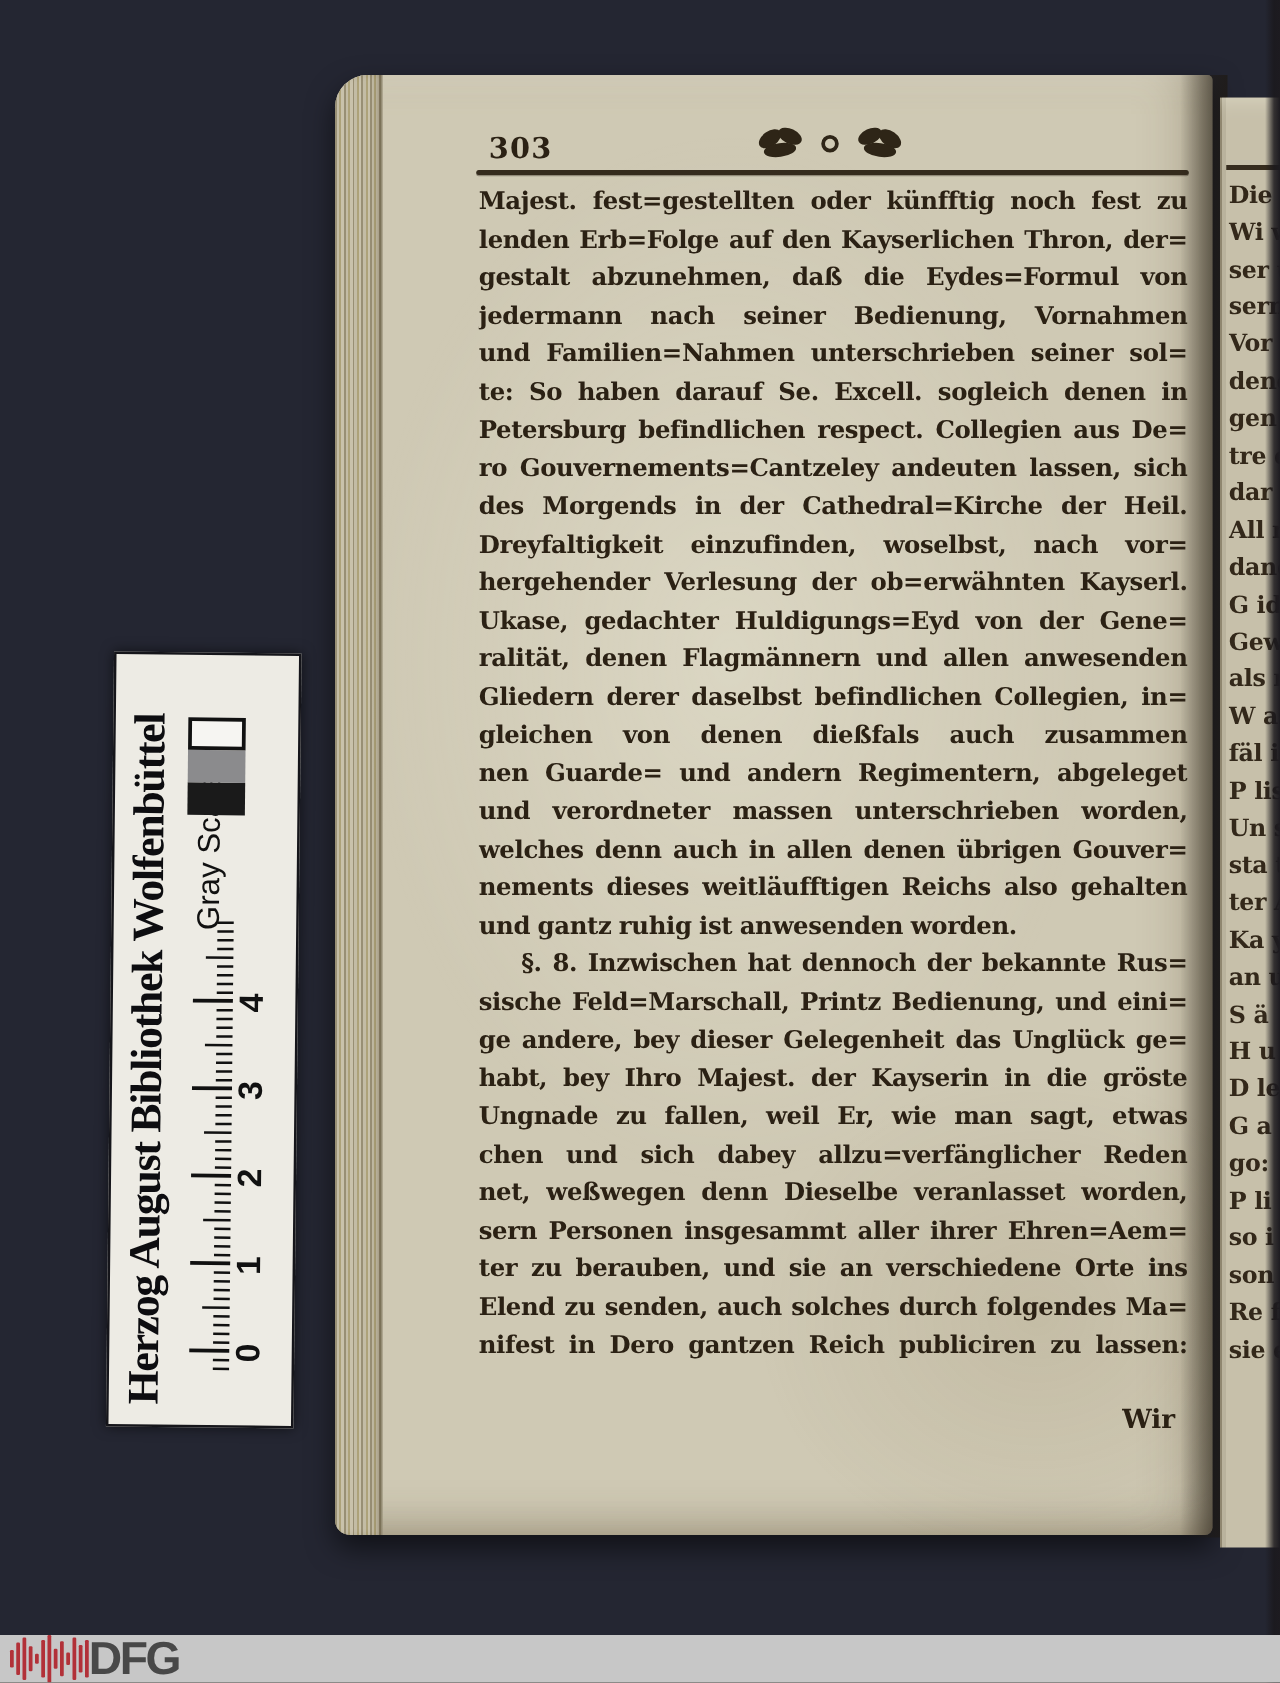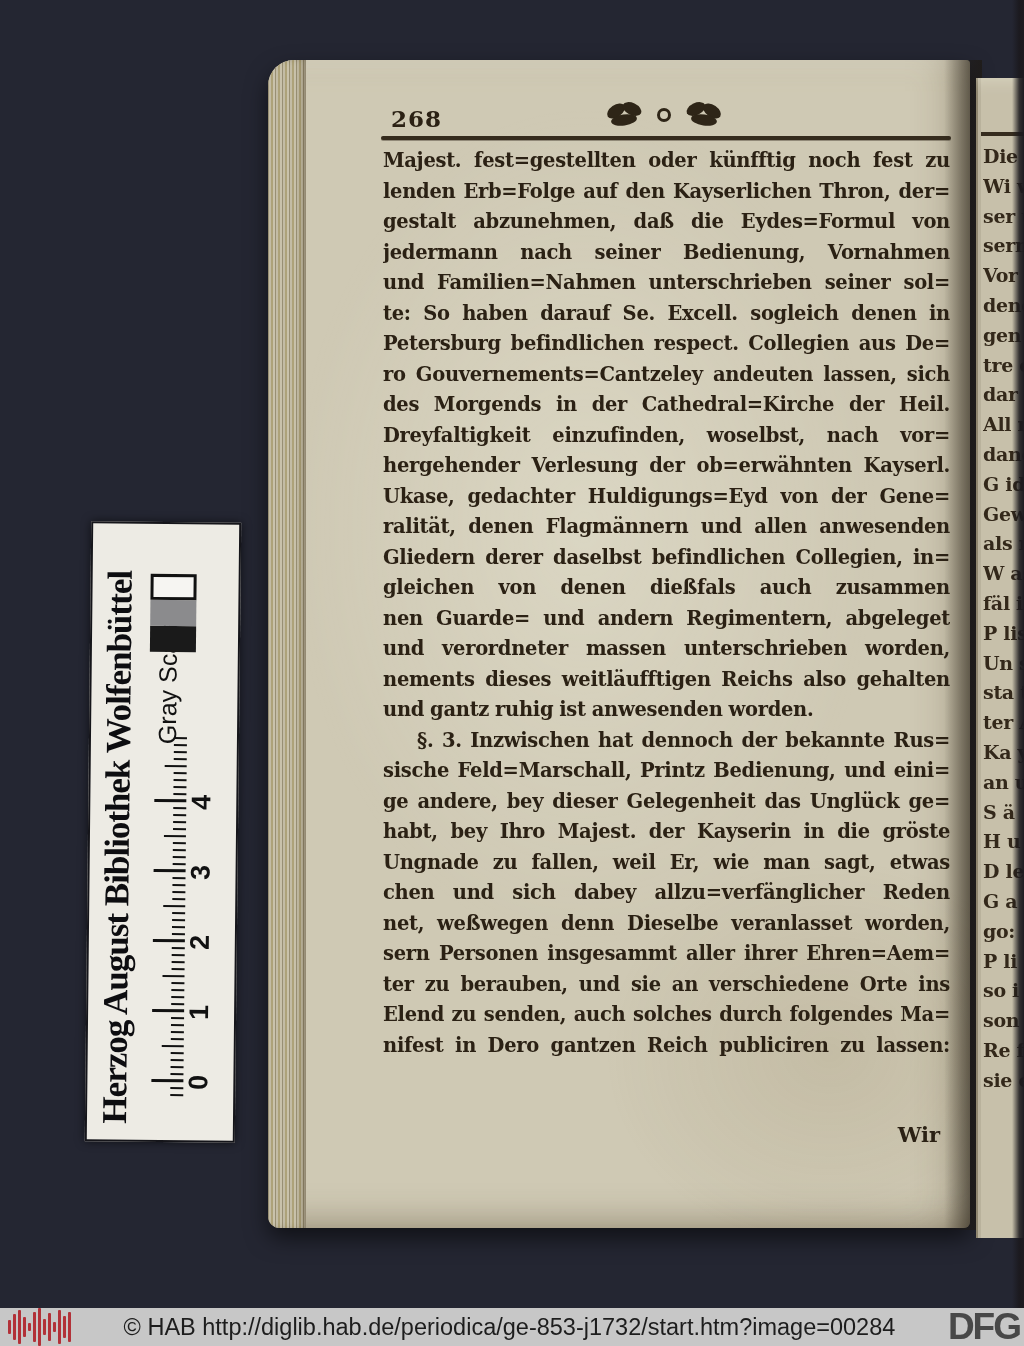--- a/index.html
+++ b/index.html
@@ -122,21 +122,21 @@
     font-size:37px;color:#484848;letter-spacing:-2px;
   }
 </style>
 </head>
 <body>
 
 <div class="book-page">
   <div class="fore-edge"></div>
   <div class="page-texture"></div>
 
-  <div class="page-number">268</div>
+  <div class="page-number">303</div>
 
   <div class="ornament">
     <svg width="146" height="38" viewBox="0 0 146 38">
       <g fill="#2e2517">
         <ellipse cx="24" cy="15" rx="10" ry="6" transform="rotate(-35 24 15)"></ellipse>
         <ellipse cx="40" cy="13" rx="10" ry="6" transform="rotate(25 40 13)"></ellipse>
         <ellipse cx="32" cy="24" rx="13" ry="5.5" transform="rotate(-8 32 24)"></ellipse>
         <ellipse cx="104" cy="13" rx="10" ry="6" transform="rotate(-25 104 13)"></ellipse>
         <ellipse cx="120" cy="15" rx="10" ry="6" transform="rotate(35 120 15)"></ellipse>
         <ellipse cx="112" cy="24" rx="13" ry="5.5" transform="rotate(8 112 24)"></ellipse>
@@ -158,23 +158,24 @@
       <div class="line">ro Gouvernements=Cantzeley andeuten lassen, sich</div>
       <div class="line">des Morgends in der Cathedral=Kirche der Heil.</div>
       <div class="line">Dreyfaltigkeit einzufinden, woselbst, nach vor=</div>
       <div class="line">hergehender Verlesung der ob=erwähnten Kayserl.</div>
       <div class="line">Ukase, gedachter Huldigungs=Eyd von der Gene=</div>
       <div class="line">ralität, denen Flagmännern und allen anwesenden</div>
       <div class="line">Gliedern derer daselbst befindlichen Collegien, in=</div>
       <div class="line">gleichen von denen dießfals auch zusammen gezoge=</div>
       <div class="line">nen Guarde= und andern Regimentern, abgeleget</div>
       <div class="line">und verordneter massen unterschrieben worden,</div>
+      <div class="line">welches denn auch in allen denen übrigen Gouver=</div>
       <div class="line">nements dieses weitläufftigen Reichs also gehalten</div>
       <div class="line noj">und gantz ruhig ist anwesenden worden.</div>
-      <div class="line indent">§. 3. Inzwischen hat dennoch der bekannte Rus=</div>
+      <div class="line indent">§. 8. Inzwischen hat dennoch der bekannte Rus=</div>
       <div class="line">sische Feld=Marschall, Printz Bedienung, und eini=</div>
       <div class="line">ge andere, bey dieser Gelegenheit das Unglück ge=</div>
       <div class="line">habt, bey Ihro Majest. der Kayserin in die gröste</div>
       <div class="line">Ungnade zu fallen, weil Er, wie man sagt, etwas</div>
       <div class="line">chen und sich dabey allzu=verfänglicher Reden bedie=</div>
       <div class="line">net, weßwegen denn Dieselbe veranlasset worden,</div>
       <div class="line">sern Personen insgesammt aller ihrer Ehren=Aem=</div>
       <div class="line">ter zu berauben, und sie an verschiedene Orte ins</div>
       <div class="line">Elend zu senden, auch solches durch folgendes Ma=</div>
       <div class="line">nifest in Dero gantzen Reich publiciren zu lassen:</div>
@@ -307,15 +308,14 @@
       <div class="hab-bar" style="height: 8px;"></div>
       <div class="hab-bar" style="height: 30px;"></div>
       <div class="hab-bar" style="height: 38px;"></div>
       <div class="hab-bar" style="height: 16px;"></div>
       <div class="hab-bar" style="height: 28px;"></div>
       <div class="hab-bar" style="height: 10px;"></div>
       <div class="hab-bar" style="height: 34px;"></div>
       <div class="hab-bar" style="height: 22px;"></div>
       <div class="hab-bar" style="height: 30px;"></div>
     </div>
-  <div class="copyright">© HAB http://diglib.hab.de/periodica/ge-853-j1732/start.htm?image=00284</div>
   <div class="dfg-logo">DFG</div>
 </div>
 
 </body></html>

